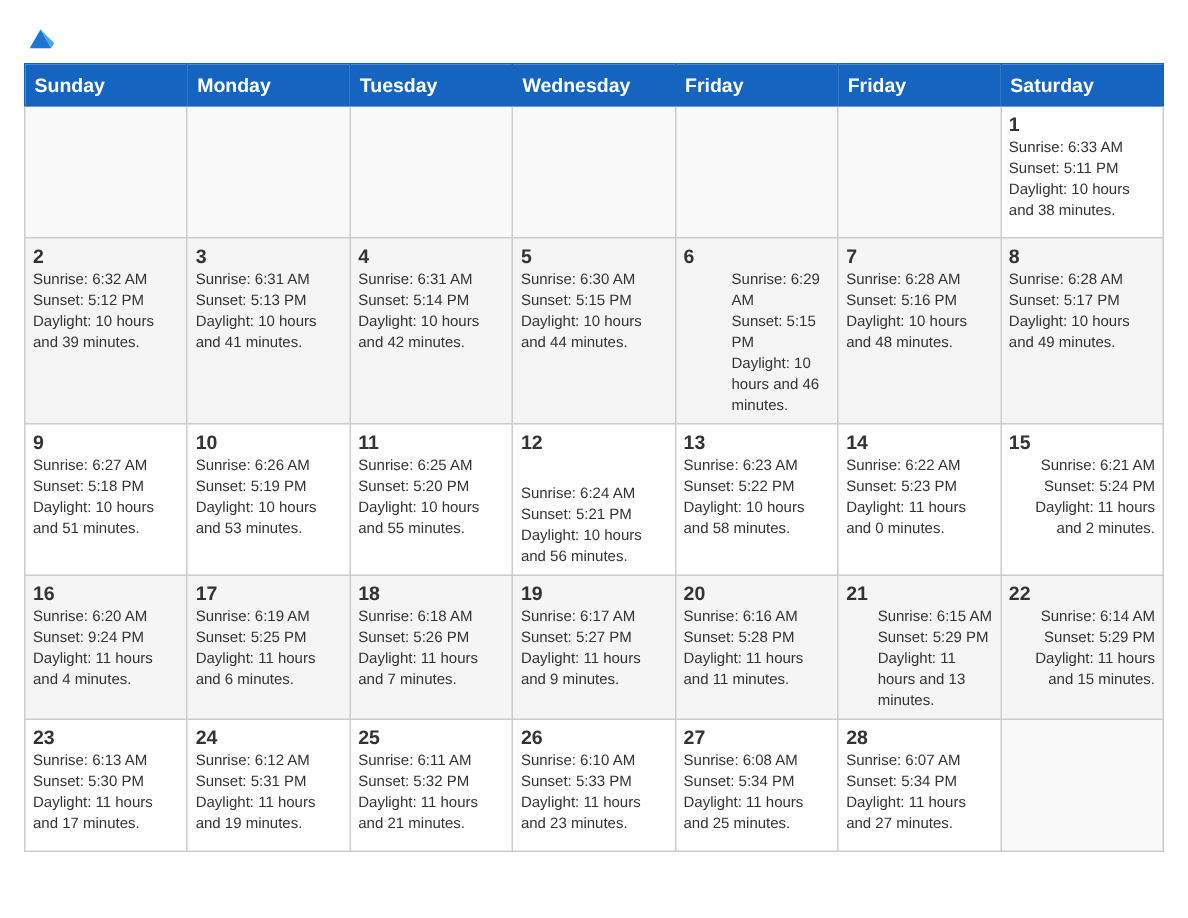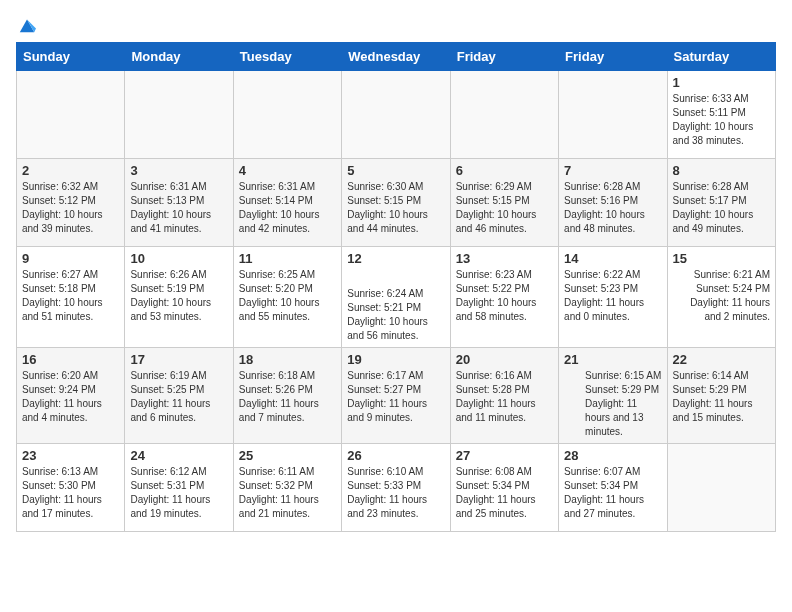--- a/index.html
+++ b/index.html
@@ -164,21 +164,21 @@
 Daylight: 10 hours and 42 minutes.</div>
         </td>
         <td class="row-stripe">
           <div class="day-num">5</div>
           <div class="day-info" style="white-space: pre-line;">Sunrise: 6:30 AM
 Sunset: 5:15 PM
 Daylight: 10 hours and 44 minutes.</div>
         </td>
         <td class="row-stripe">
           <div class="day-num">6</div>
-          <div class="day-info" style="white-space: pre-line;">Sunrise: 6:29 AM
+          <div class="day-info" style="white-space: pre-line; margin-left: 32px;">Sunrise: 6:29 AM
 Sunset: 5:15 PM
 Daylight: 10 hours and 46 minutes.</div>
         </td>
         <td class="row-stripe">
           <div class="day-num">7</div>
           <div class="day-info" style="white-space: pre-line;">Sunrise: 6:28 AM
 Sunset: 5:16 PM
 Daylight: 10 hours and 48 minutes.</div>
         </td>
         <td class="row-stripe">
@@ -264,21 +264,21 @@
 Daylight: 11 hours and 11 minutes.</div>
         </td>
         <td class="row-stripe">
           <div class="day-num">21</div>
           <div class="day-info" style="white-space: pre-line; margin-left: 21px;">Sunrise: 6:15 AM
 Sunset: 5:29 PM
 Daylight: 11 hours and 13 minutes.</div>
         </td>
         <td class="row-stripe">
           <div class="day-num">22</div>
-          <div class="day-info" style="white-space: pre-line;">Sunrise: 6:14 AM
+          <div class="day-info" style="white-space: pre-line; text-align: right;">Sunrise: 6:14 AM
 Sunset: 5:29 PM
 Daylight: 11 hours and 15 minutes.</div>
         </td>
       </tr>
       <tr>
         <td class="row-white">
           <div class="day-num">23</div>
           <div class="day-info" style="white-space: pre-line;">Sunrise: 6:13 AM
 Sunset: 5:30 PM
 Daylight: 11 hours and 17 minutes.</div>

